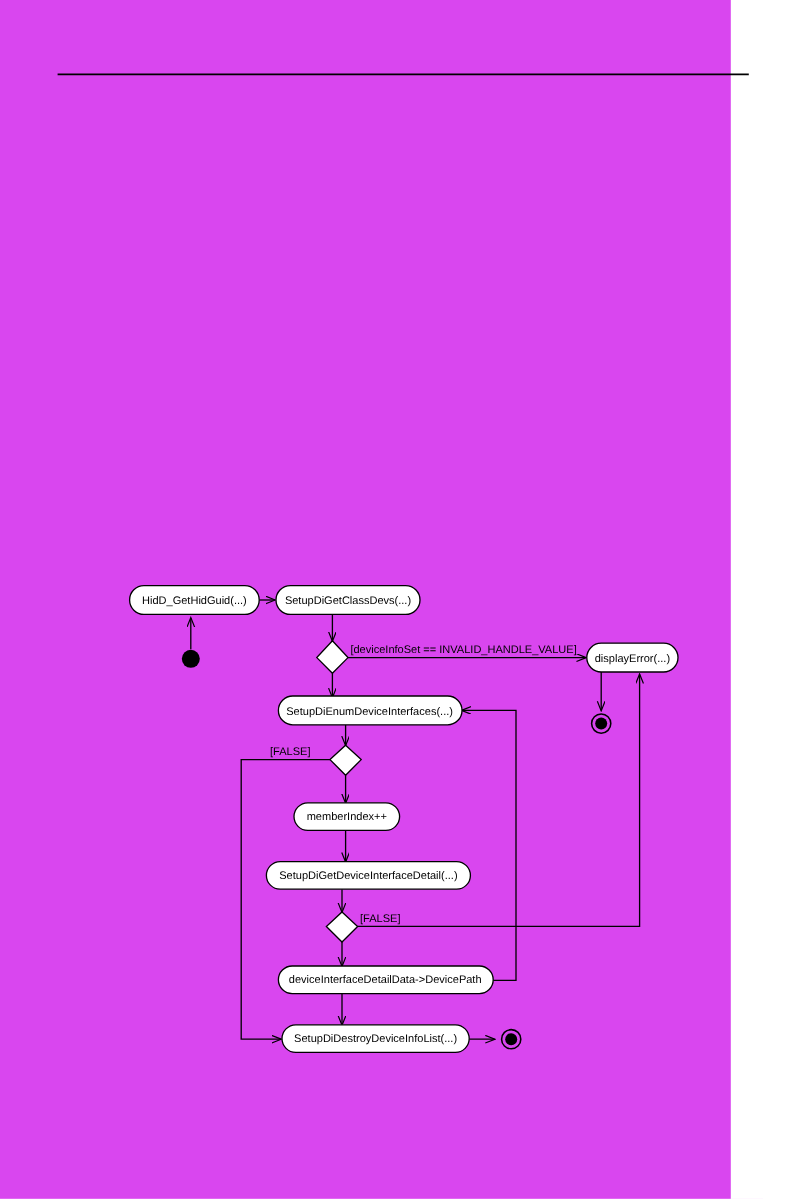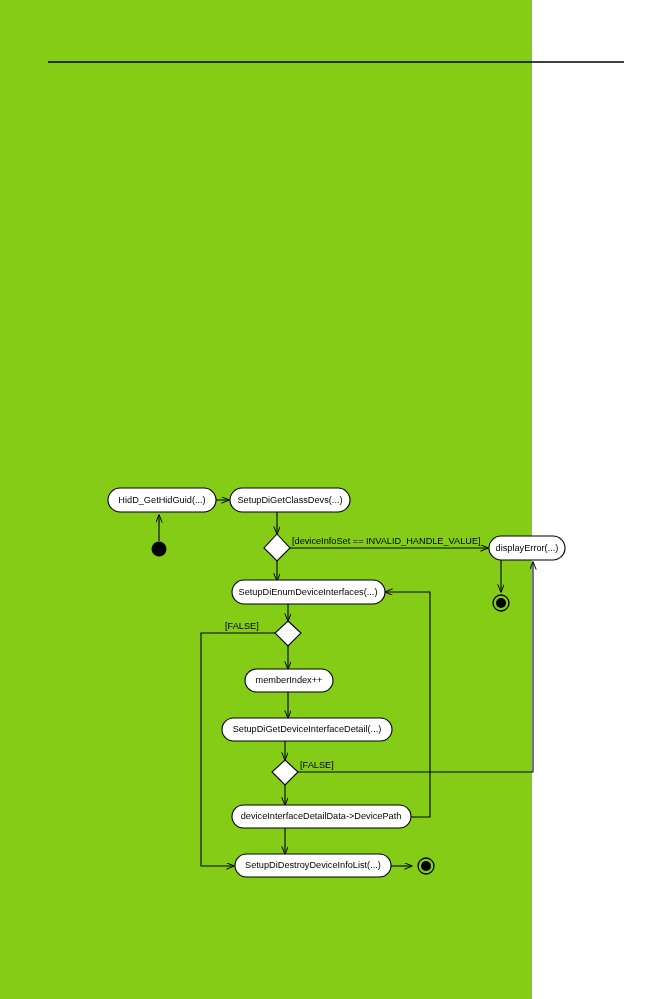--- a/index.html
+++ b/index.html
@@ -10,23 +10,23 @@
   body {
     width: 672px;
     height: 999px;
     position: relative;
     font-family: "Liberation Sans", sans-serif;
     overflow: hidden;
   }
   #page {
     position: absolute;
     left: 0; top: 0;
-    width: 532px;
+    width: 609px;
     height: 999px;
-    background: #84cc16;
+    background: #d946ef;
   }
   svg.diagram {
     position: absolute;
     left: 0; top: 0;
     width: 672px;
     height: 999px;
     display: block;
   }
   .node-shape {
     fill: #ffffff;

